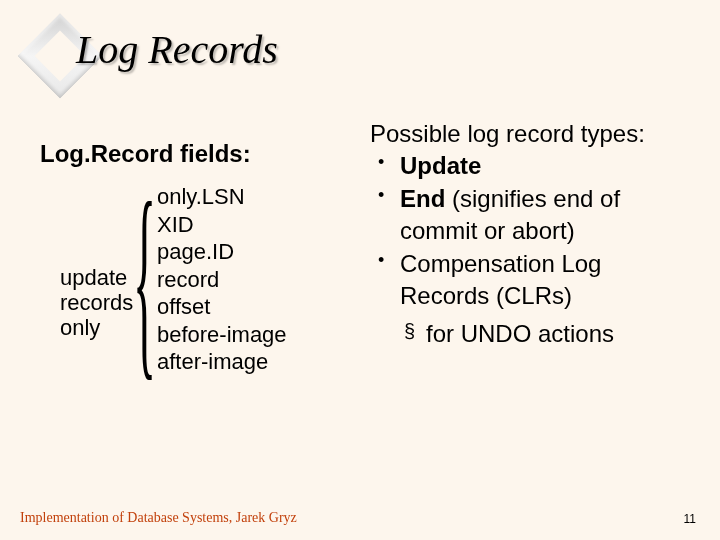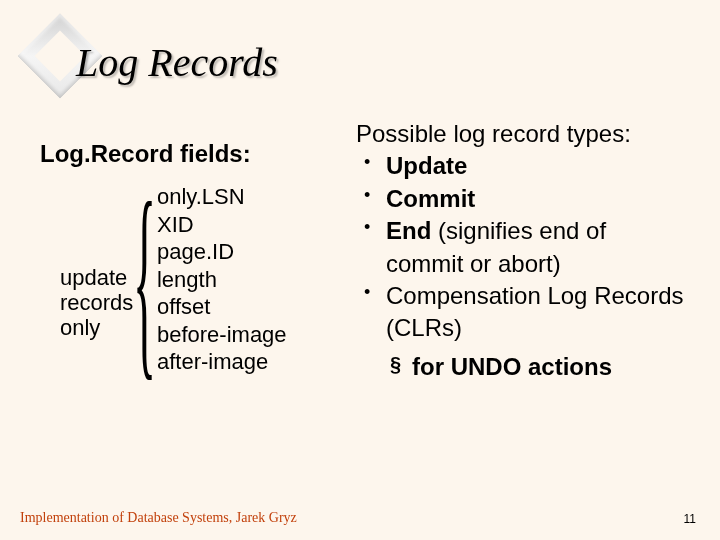--- a/index.html
+++ b/index.html
@@ -9,21 +9,21 @@
     background: #fdf6ed;
     font-family: Arial, Helvetica, sans-serif;
     position: relative;
     overflow: hidden;
   }
   .title-row {
     position: absolute;
     top: 26px;
     left: 30px;
     display: flex;
-    align-items: flex-end;
+    align-items: flex-start;
   }
   .diamond {
     width: 60px;
     height: 60px;
     transform: rotate(45deg);
     margin-right: 16px;
     position: relative;
     background: linear-gradient(135deg, #d0d0d0 0%, #f5f5f5 50%, #e8e8e8 100%);
     box-shadow: inset -2px -2px 4px rgba(0,0,0,0.15), inset 2px 2px 4px rgba(255,255,255,0.6);
   }
@@ -42,21 +42,21 @@
     margin-left: -30px;
     position: relative;
     z-index: 2;
   }
   .content {
     position: absolute;
     top: 140px;
     left: 40px;
     right: 30px;
     display: flex;
-    gap: 16px;
+    gap: 30px;
   }
   .left-col {
     width: 300px;
   }
   .subhead {
     font-size: 24px;
     font-weight: bold;
     color: #000;
     margin-bottom: 15px;
   }
@@ -113,21 +113,20 @@
     position: absolute;
     left: 8px;
     top: 0;
     font-size: 18px;
   }
   .bullets li .b { font-weight: bold; }
   .subbullet {
     list-style: none;
     padding-left: 34px;
     margin-top: 6px;
-    font-weight: bold;
   }
   .subbullet li {
     position: relative;
     padding-left: 22px;
     font-size: 24px;
   }
   .subbullet li::before {
     content: "§";
     position: absolute;
     left: 0;
@@ -165,33 +164,32 @@
       <div class="annot">
         <span>update</span><br>
         <span>records</span><br>
         <span>only</span>
       </div>
       <div class="brace">{</div>
       <div class="fields">
         <div>only.LSN</div>
         <div>XID</div>
         <div>page.ID</div>
-        <div>length</div>
+        <div>record</div>
         <div>offset</div>
         <div>before-image</div>
         <div>after-image</div>
       </div>
     </div>
   </div>
 
   <div class="right-col">
     <div class="types-head">Possible log record types:</div>
     <ul class="bullets">
       <li><span class="b">Update</span></li>
-      <li><span class="b">Commit</span></li>
       <li><span class="b">End</span><span> (signifies end of commit or abort)</span></li>
       <li><span>Compensation Log Records (CLRs)</span></li>
     </ul>
     <ul class="subbullet">
       <li>for UNDO actions</li>
     </ul>
   </div>
 </div>
 
 <div class="footer-left">Implementation of Database Systems, Jarek Gryz</div>

